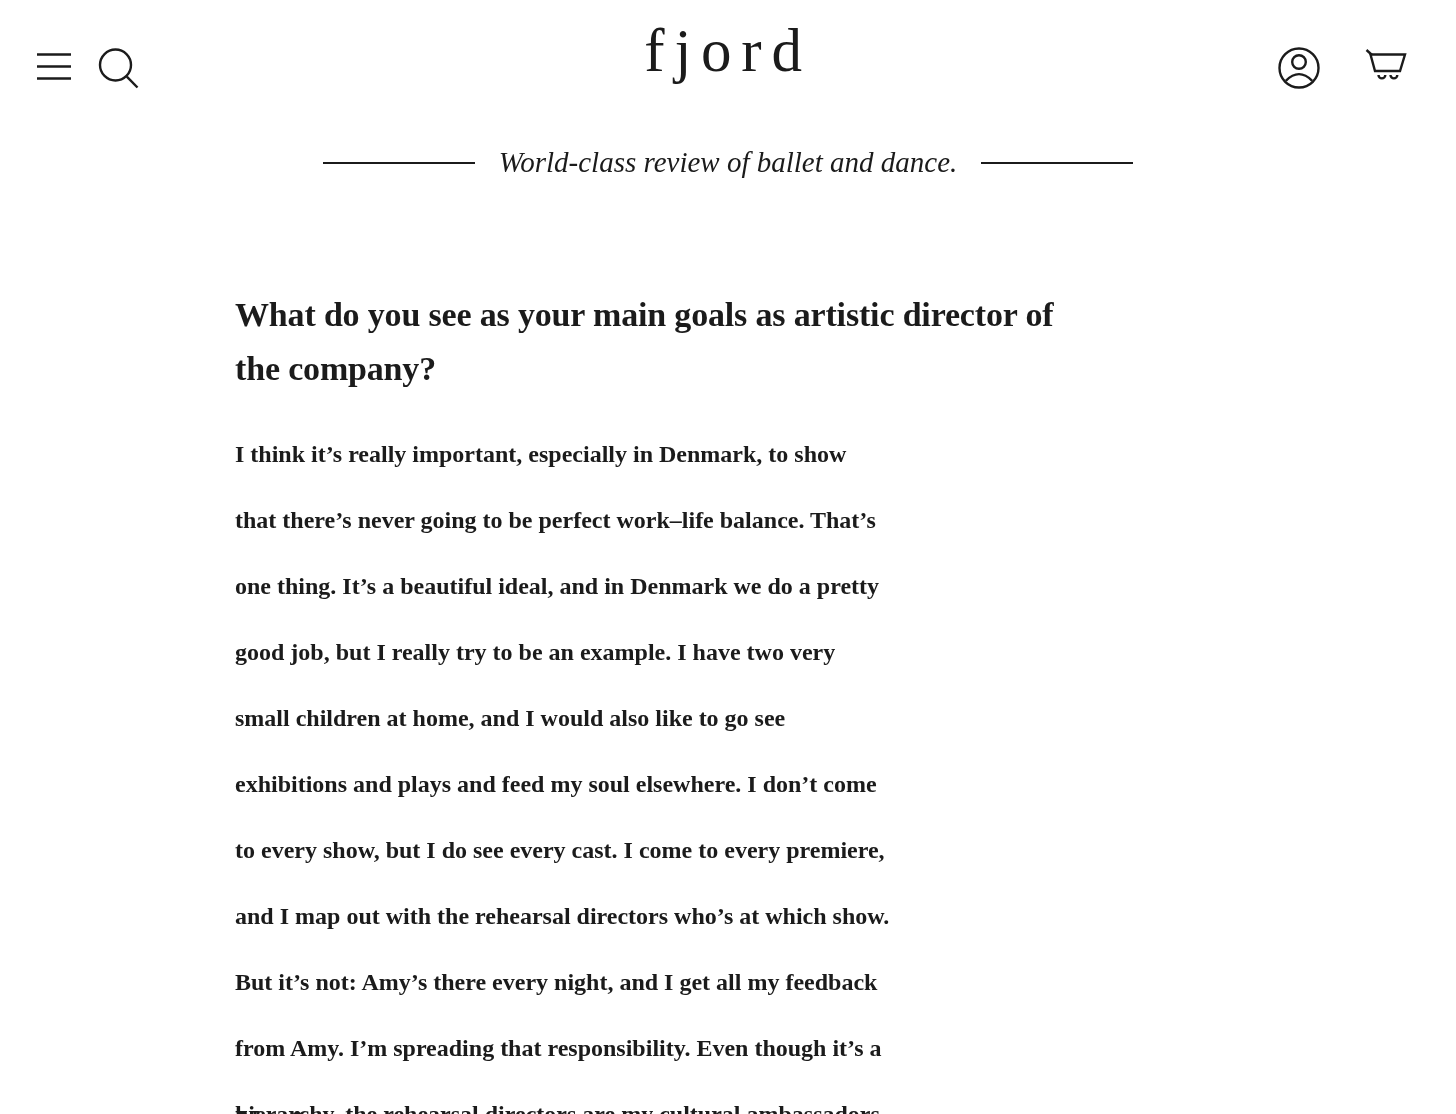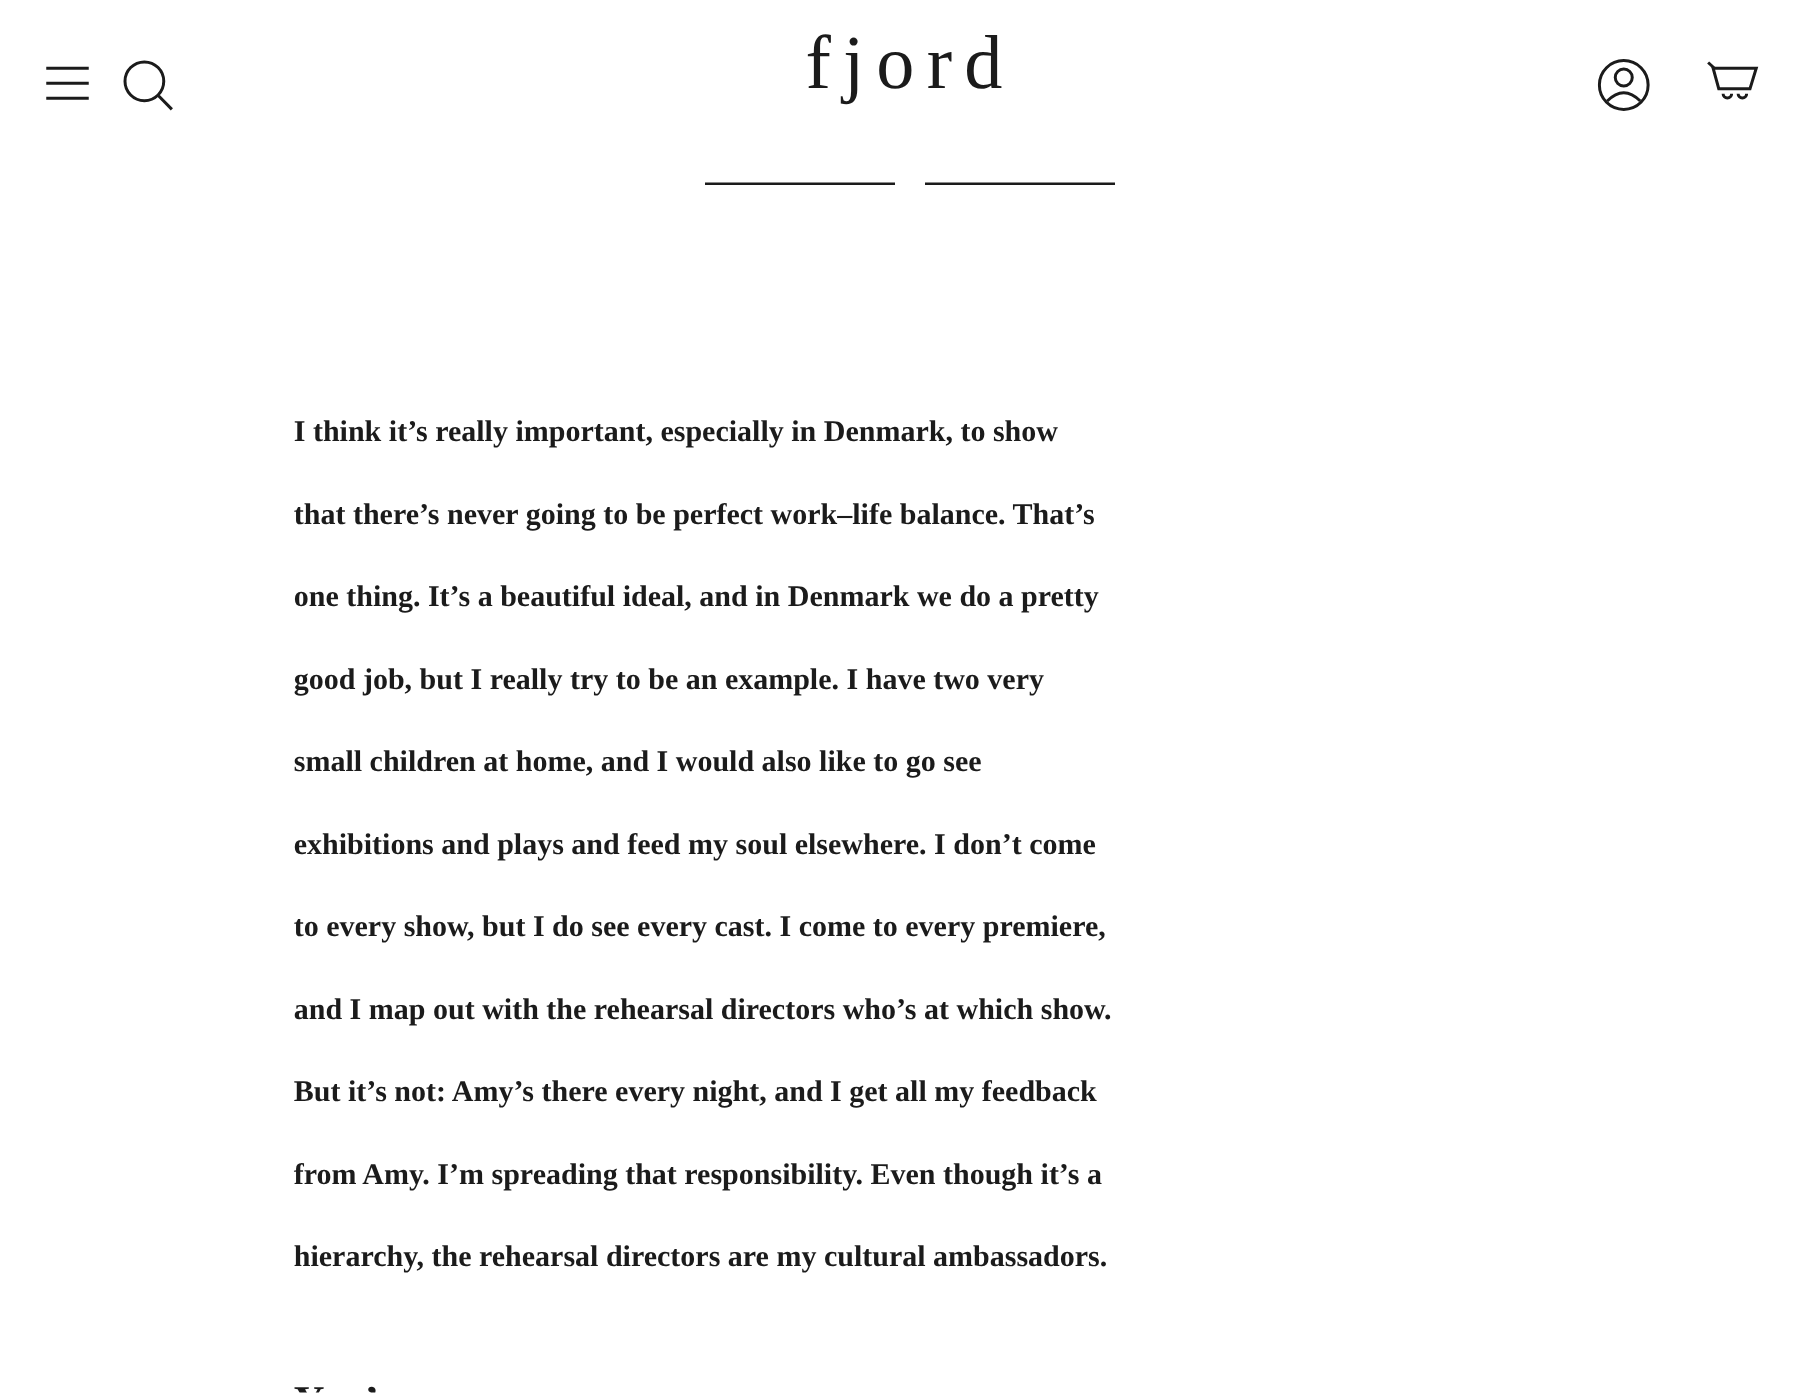--- a/index.html
+++ b/index.html
@@ -129,24 +129,27 @@
       <path d="M6.5 6.5 H41 L36 23 H11 Z"></path>
       <path d="M14.5 27 A3.4 3.4 0 0 0 21.3 27"></path>
       <path d="M26.5 27 A3.4 3.4 0 0 0 33.3 27"></path>
     </svg>
   </button>
 
 </header>
 
 <div class="tagline-row">
   <span class="rule"></span>
+  <span class="tagline-text">World-class review of ballet and dance.</span>
   <span class="rule"></span>
 </div>
 
 <main class="article">
+  <h2 class="question">What do you see as your main goals as artistic director of
+the company?</h2>
   <p class="answer">I think it’s really important, especially in Denmark, to show
 that there’s never going to be perfect work–life balance. That’s
 one thing. It’s a beautiful ideal, and in Denmark we do a pretty
 good job, but I really try to be an example. I have two very
 small children at home, and I would also like to go see
 exhibitions and plays and feed my soul elsewhere. I don’t come
 to every show, but I do see every cast. I come to every premiere,
 and I map out with the rehearsal directors who’s at which show.
 But it’s not: Amy’s there every night, and I get all my feedback
 from Amy. I’m spreading that responsibility. Even though it’s a

